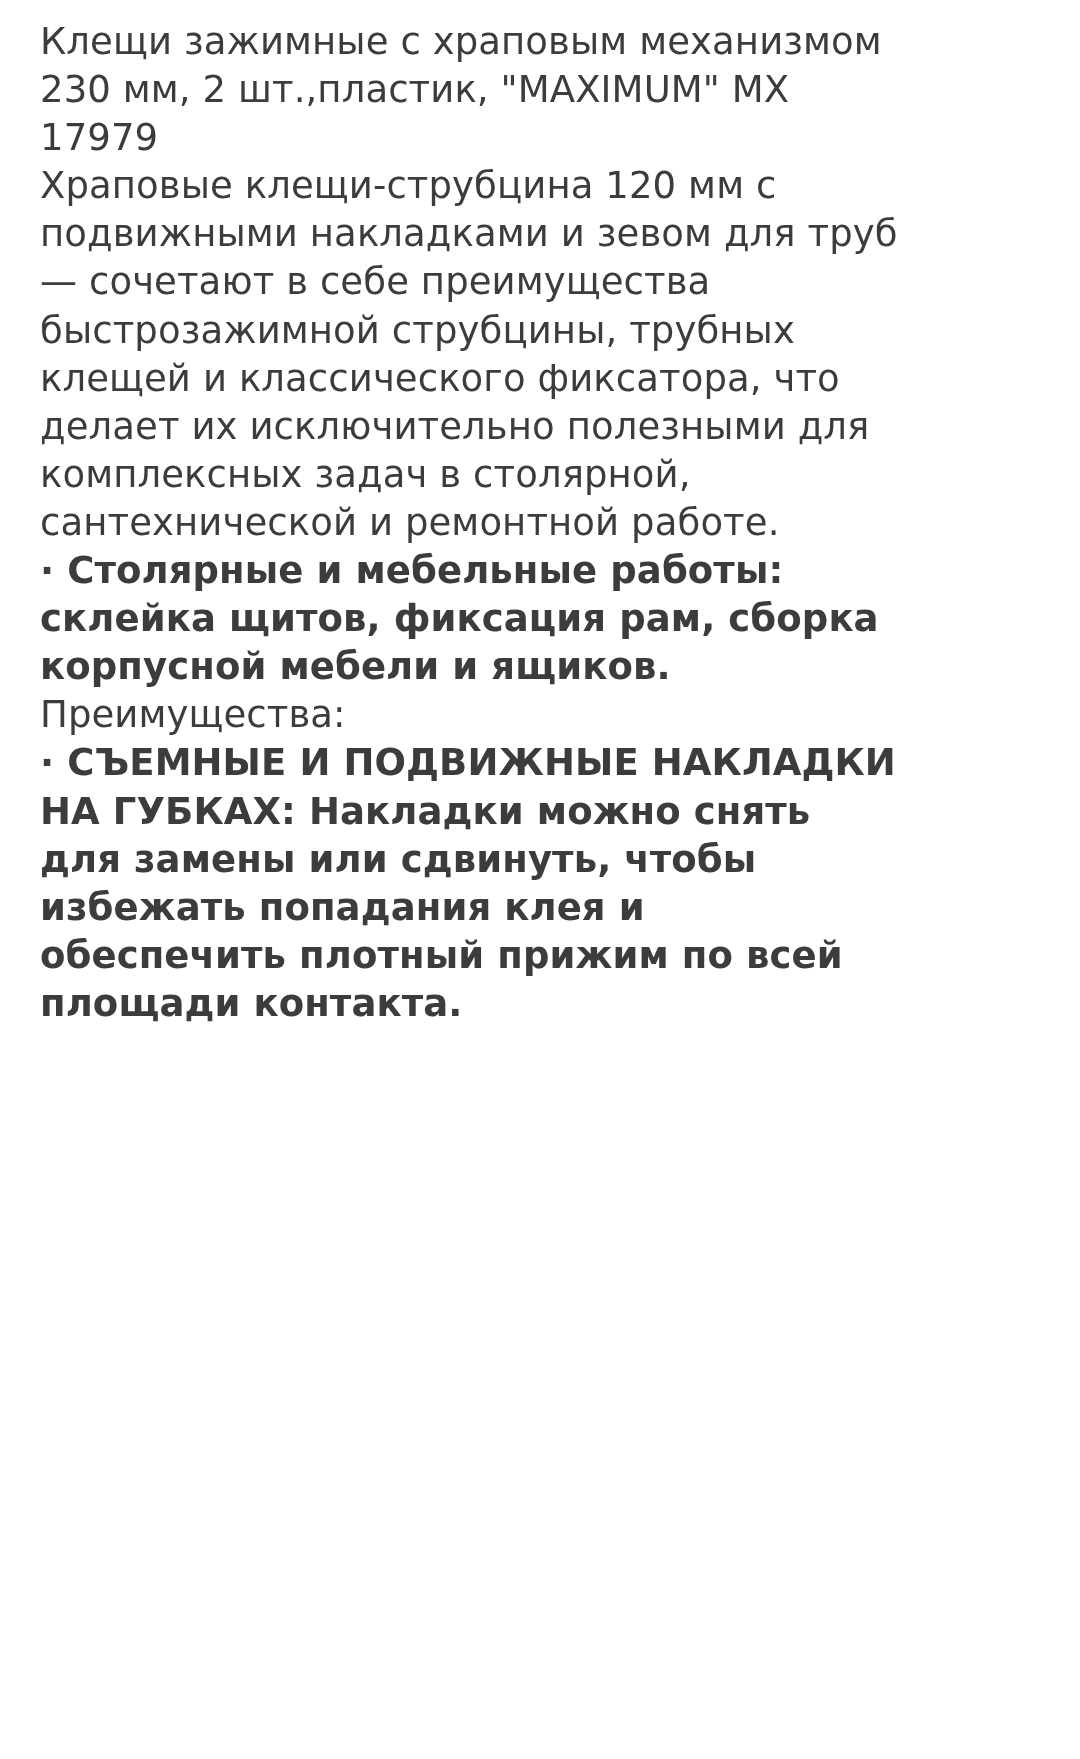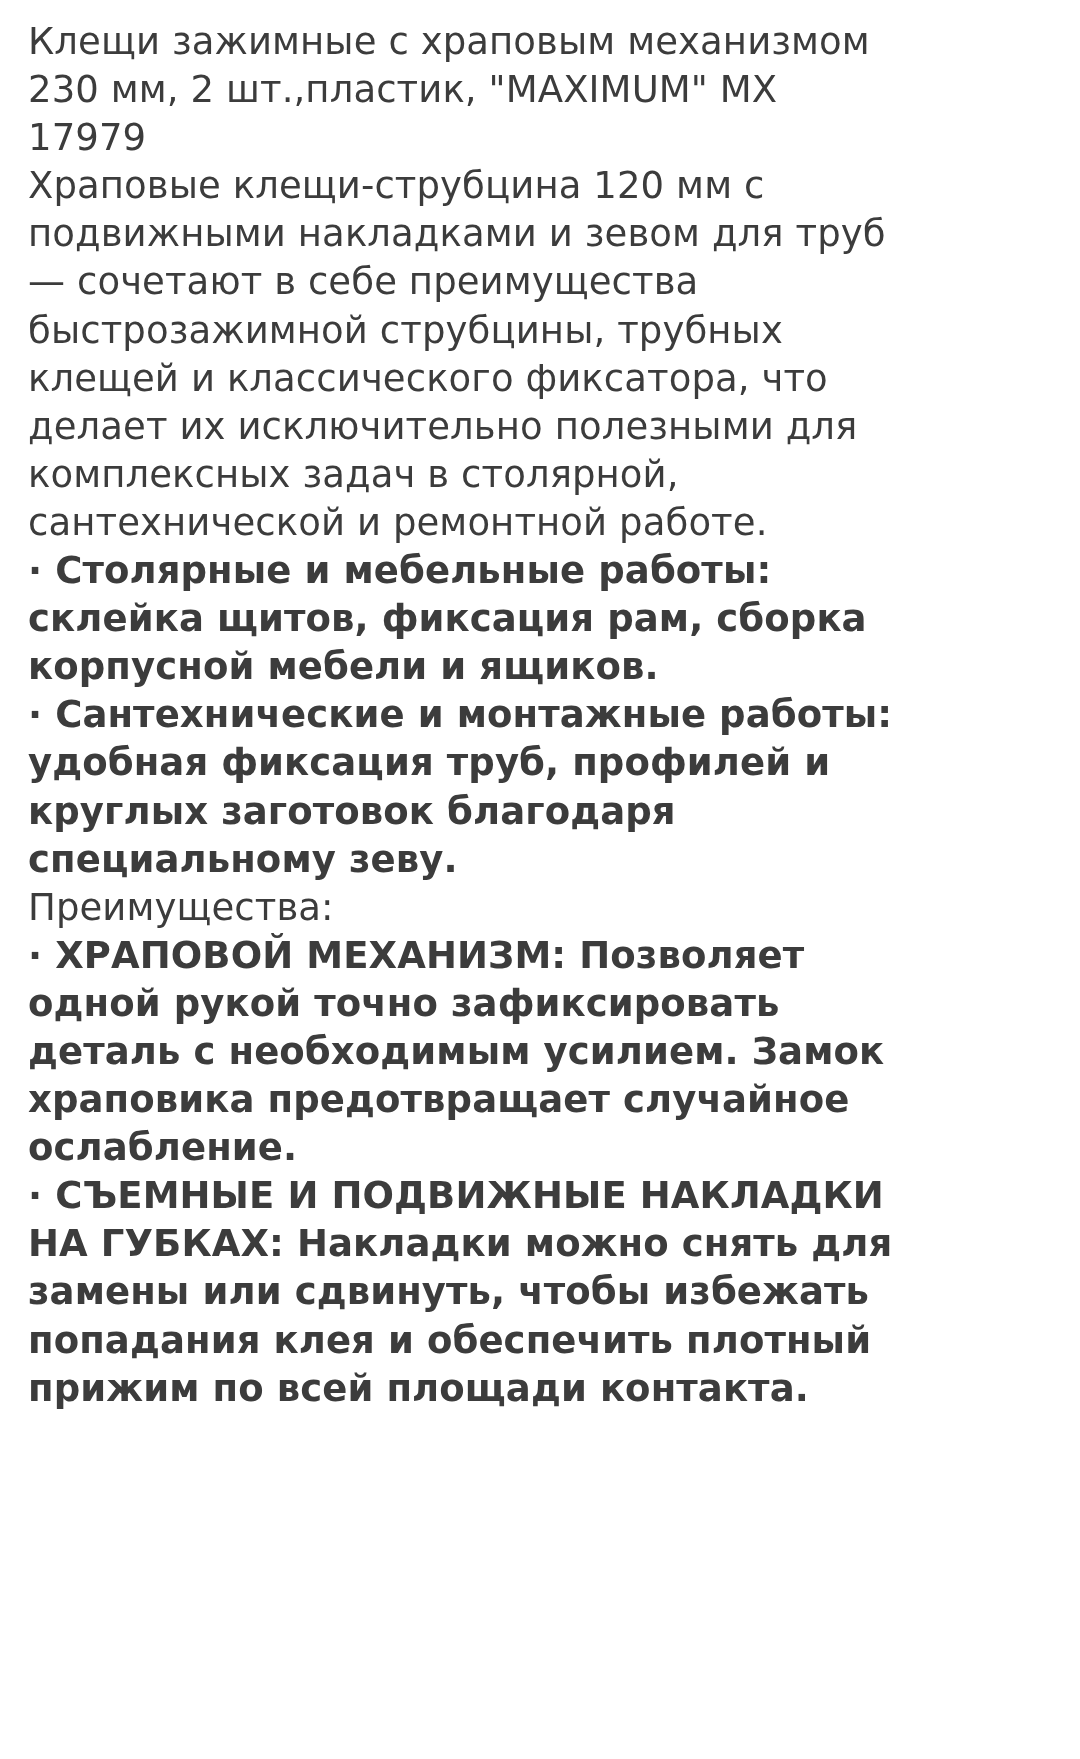--- a/index.html
+++ b/index.html
@@ -11,21 +11,21 @@
     width: 1080px;
     min-height: 1759px;
     font-family: "DejaVu Sans", sans-serif;
     color: #3a3a3a;
     -webkit-font-smoothing: antialiased;
   }
   .page {
     box-sizing: border-box;
     width: 941px;
     min-height: 1759px;
-    padding: 18px 40px 0 28px;
+    padding: 18px 40px 0 40px;
   }
   .product-description {
     font-size: 37px;
     line-height: 1.30;
     letter-spacing: 0.1px;
     color: #3c3c3c;
     word-wrap: break-word;
   }
   .para {
     margin: 0;
@@ -48,24 +48,22 @@
 <div class="page">
   <div class="product-description">
 
     <span class="para title-line">Клещи зажимные с храповым механизмом 230 мм, 2 шт.,пластик, "MAXIMUM" MX 17979</span>
 
     <span class="para">Храповые клещи-струбцина 120 мм с подвижными накладками и зевом для труб — сочетают в себе преимущества быстрозажимной струбцины, трубных клещей и классического фиксатора, что делает их исключительно полезными для комплексных задач в столярной, сантехнической и ремонтной работе.</span>
 
 
     <span class="bullet-line">· Столярные и мебельные работы: склейка щитов, фиксация рам, сборка корпусной мебели и ящиков.</span>
 
-    <span class="bullet-line">· Сантехнические и монтажные работы: удобная фиксация труб, профилей и круглых заготовок благодаря специальному зеву.</span>
 
 
 
     <span class="section-label">Преимущества:</span>
 
-    <span class="bullet-line">· ХРАПОВОЙ МЕХАНИЗМ: Позволяет одной рукой точно зафиксировать деталь с необходимым усилием. Замок храповика предотвращает случайное ослабление.</span>
 
     <span class="bullet-line">· СЪЕМНЫЕ И ПОДВИЖНЫЕ НАКЛАДКИ НА ГУБКАХ: Накладки можно снять для замены или сдвинуть, чтобы избежать попадания клея и обеспечить плотный прижим по всей площади контакта.</span>
 
   </div>
 </div>
 
 </body></html>

